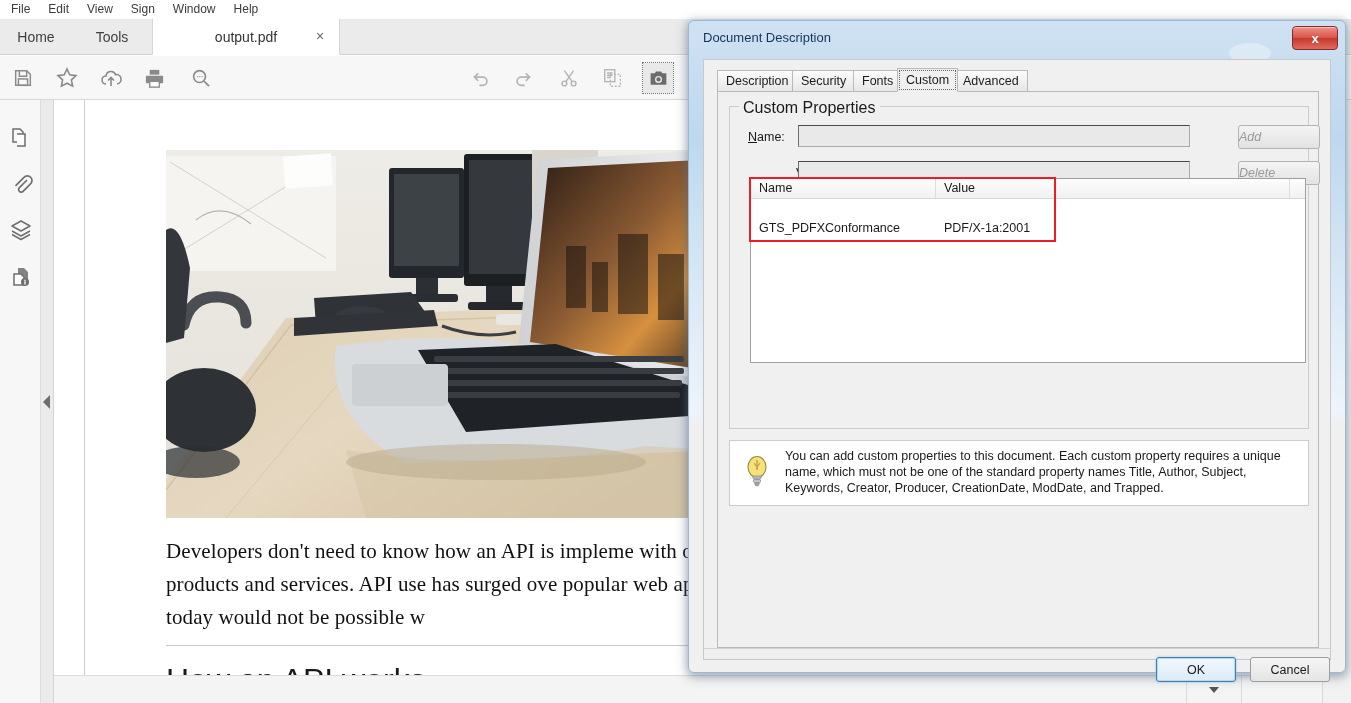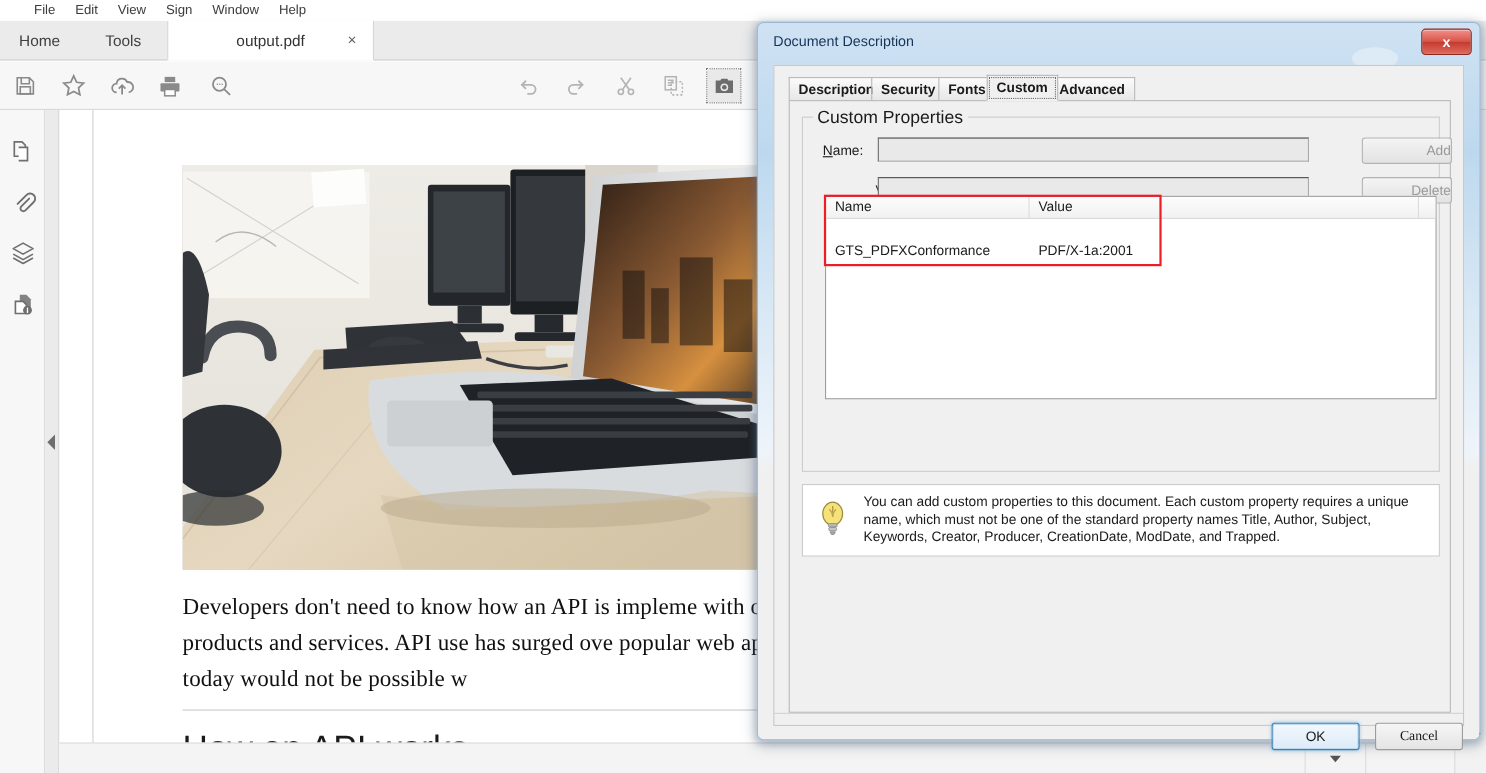--- a/index.html
+++ b/index.html
@@ -8,21 +8,21 @@
     overflow: hidden;
     background: #ffffff;
     font-family: "Liberation Sans", sans-serif;
     -webkit-font-smoothing: antialiased;
   }
   #root { position: relative; width: 1351px; height: 703px; background:#fff; }
 
   
   .menubar {
     position:absolute; left:0; top:0; width:1351px; height:19px;
-    background:#ffffff; display:flex; align-items:center; padding-left:22px;
+    background:#ffffff; display:flex; align-items:center; padding-left:2px;
     box-sizing:border-box;
   }
   .menubar .mi {
     font-size:12px; color:#3b3b3b; padding:0 9px; line-height:19px;
     cursor:default; white-space:nowrap;
   }
 
   .tabstrip {
     position:absolute; left:0; top:19px; width:1351px; height:36px;
     background:#ebebeb; border-bottom:1px solid #d0d0d0;
@@ -158,21 +158,21 @@
     position:absolute; left:14px; top:38px; width:628px; height:601px;
     background:#f0f0f0; border:1px solid #c8c8c8; box-sizing:border-box;
   }
 
   .tabrow { position:absolute; left:13px; top:10px; height:22px; }
   .ptab {
     position:absolute; top:0; height:21px; padding:0 8px;
     display:flex; align-items:center; font-size:12.5px; color:#1a1a1a;
     background:linear-gradient(to bottom,#fbfbfb,#e7e7e7);
     border:1px solid #b9b9b9; border-bottom:none; box-sizing:border-box;
-    cursor:pointer; white-space:nowrap;font-weight:bold;
+    cursor:pointer; white-space:nowrap;
   }
   .ptab.active {
     background:#f0f0f0; height:24px; top:-2px; border-bottom:1px solid #f0f0f0;
     outline:1px dotted #666; outline-offset:-3px; z-index:3;
   }
   .tabpanel {
     position:absolute; left:13px; top:31px; width:602px; height:557px;
     background:#f0f0f0; border:1px solid #b9b9b9; box-sizing:border-box;
   }
 
@@ -194,21 +194,21 @@
     background:#e9e9e9; border:1px solid #aaaaaa;
     border-top:1px solid #4a4a4a; border-left:1px solid #6e6e6e;
     box-sizing:border-box; font-size:12.5px; color:#333; padding:0 4px;
     outline:none;
   }
   .sbtn {
     position:absolute; width:82px; height:24px;
     background:linear-gradient(to bottom,#f4f4f4,#e2e2e2);
     border:1px solid #b3b3b3; border-radius:3px; box-sizing:border-box;
     font-size:12.5px; color:#9a9a9a;
-    display:flex; align-items:center; justify-content:flex-end; cursor:default;
+    display:flex; align-items:center; justify-content:flex-start; cursor:default;font-style:italic;
   }
 
   .listbox {
     position:absolute; left:20px; top:71px; width:556px; height:185px;
     background:#ffffff; border:1px solid #9e9e9e; box-sizing:border-box;
     overflow:hidden;
   }
   .lb-header {
     position:absolute; left:0; top:0; width:100%; height:20px;
     background:linear-gradient(to bottom,#fdfdfd,#f1f1f1);
@@ -630,19 +630,19 @@
           <div class="hint-text">You can add custom properties to this document. Each custom property requires a unique name, which must not be one of the standard property names Title, Author, Subject, Keywords, Creator, Producer, CreationDate, ModDate, and Trapped.</div>
         </div>
 
       </div>
 
       <div class="dlg-footer-sep"></div>
 
       <div class="btn primary" style="left:452px; top:597px;">
         <span>OK</span>
       </div>
-      <div class="btn" style="left:546px; top:597px;font-family:Liberation Serif, serif;">
+      <div class="btn" style="left:546px; top:597px;">
         <span>Cancel</span>
       </div>
     </div>
   </div>
 
 </div>
 
 </body></html>

